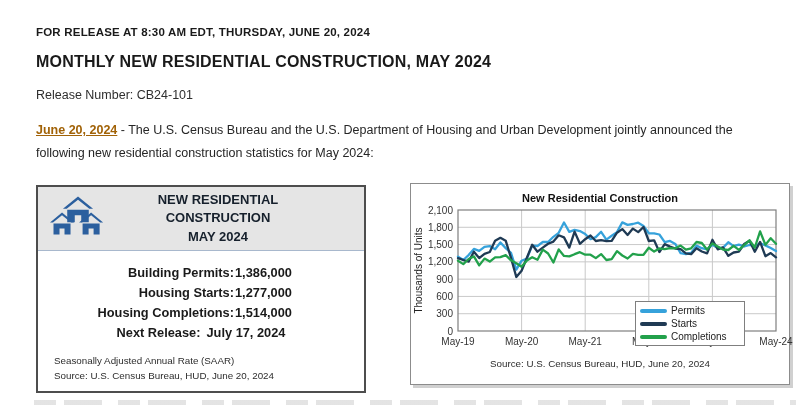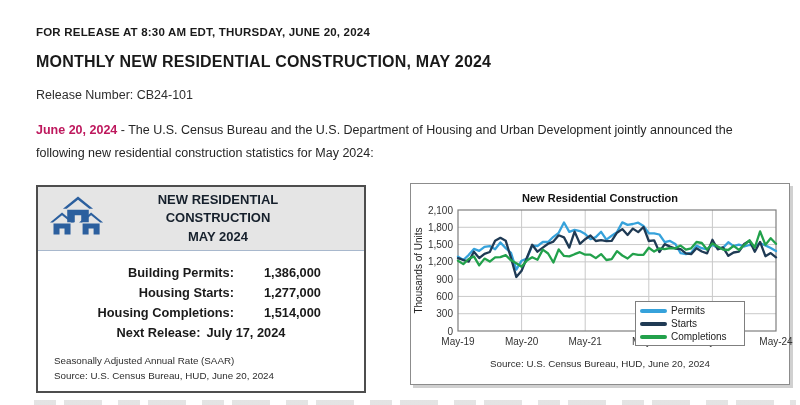--- a/index.html
+++ b/index.html
@@ -4,30 +4,30 @@
 <style>
   html,body{margin:0;padding:0;}
   body{
     width:800px;height:405px;background:#ffffff;position:relative;overflow:hidden;
     font-family:"Liberation Sans", sans-serif;color:#1a1a1a;
   }
   .release-line{position:absolute;left:36px;top:26px;font-weight:bold;font-size:11.5px;letter-spacing:.2px;}
   .doc-title{position:absolute;left:36px;top:53px;font-weight:bold;font-size:16px;letter-spacing:.2px;}
   .release-number{position:absolute;left:36px;top:88px;font-size:12.5px;color:#2e2e2e;}
   .intro{position:absolute;left:36px;top:119px;width:705px;font-size:12.5px;line-height:1.85;color:#262626;}
-  .intro b{color:#be185d;}
+  .intro b{color:#a16207;text-decoration:underline;}
 
   
   .info-box{position:absolute;left:36px;top:185px;width:330px;height:208px;border:2px solid #4d4d4d;
     box-sizing:border-box;background:#fff;}
   .info-header{display:flex;align-items:center;background:#e5e5e5;border-bottom:1px solid #a8b8cd;height:63px;padding:0 8px;}
   .houses{width:56px;height:46px;flex:0 0 auto;margin-left:4px;}
   .info-title{flex:1;text-align:center;font-weight:bold;font-size:13px;line-height:1.42;color:#16202c;margin-right:26px;}
   .info-body{padding:9px 16px 0;}
-  .info-row{display:grid;grid-template-columns:180px 1fr;column-gap:30px;font-weight:bold;font-size:12.8px;margin:5px 0;}
+  .info-row{display:grid;grid-template-columns:180px 1fr;column-gap:1px;font-weight:bold;font-size:12.8px;margin:5px 0;}
   .info-row .lbl{text-align:right;}
   .next-release{text-align:center;font-weight:bold;font-size:12.8px;margin-top:4px;}
   .next-release .nr-val{margin-left:6px;}
   .footnotes{margin-top:13px;text-align:left;font-size:9.8px;color:#2d2d2d;line-height:1.55;}
 
   
   .chart-box{position:absolute;left:410px;top:183px;width:380px;height:202px;border:1px solid #8c8c8c;
     background:#fff;box-sizing:border-box;box-shadow:3px 3px 0 rgba(150,150,150,.45);}
   .chart-title{text-align:center;font-weight:bold;font-size:11px;margin-top:8px;color:#111;}
   .chart-subtitle{text-align:center;font-size:10px;color:#3a3a3a;margin-top:1px;}

